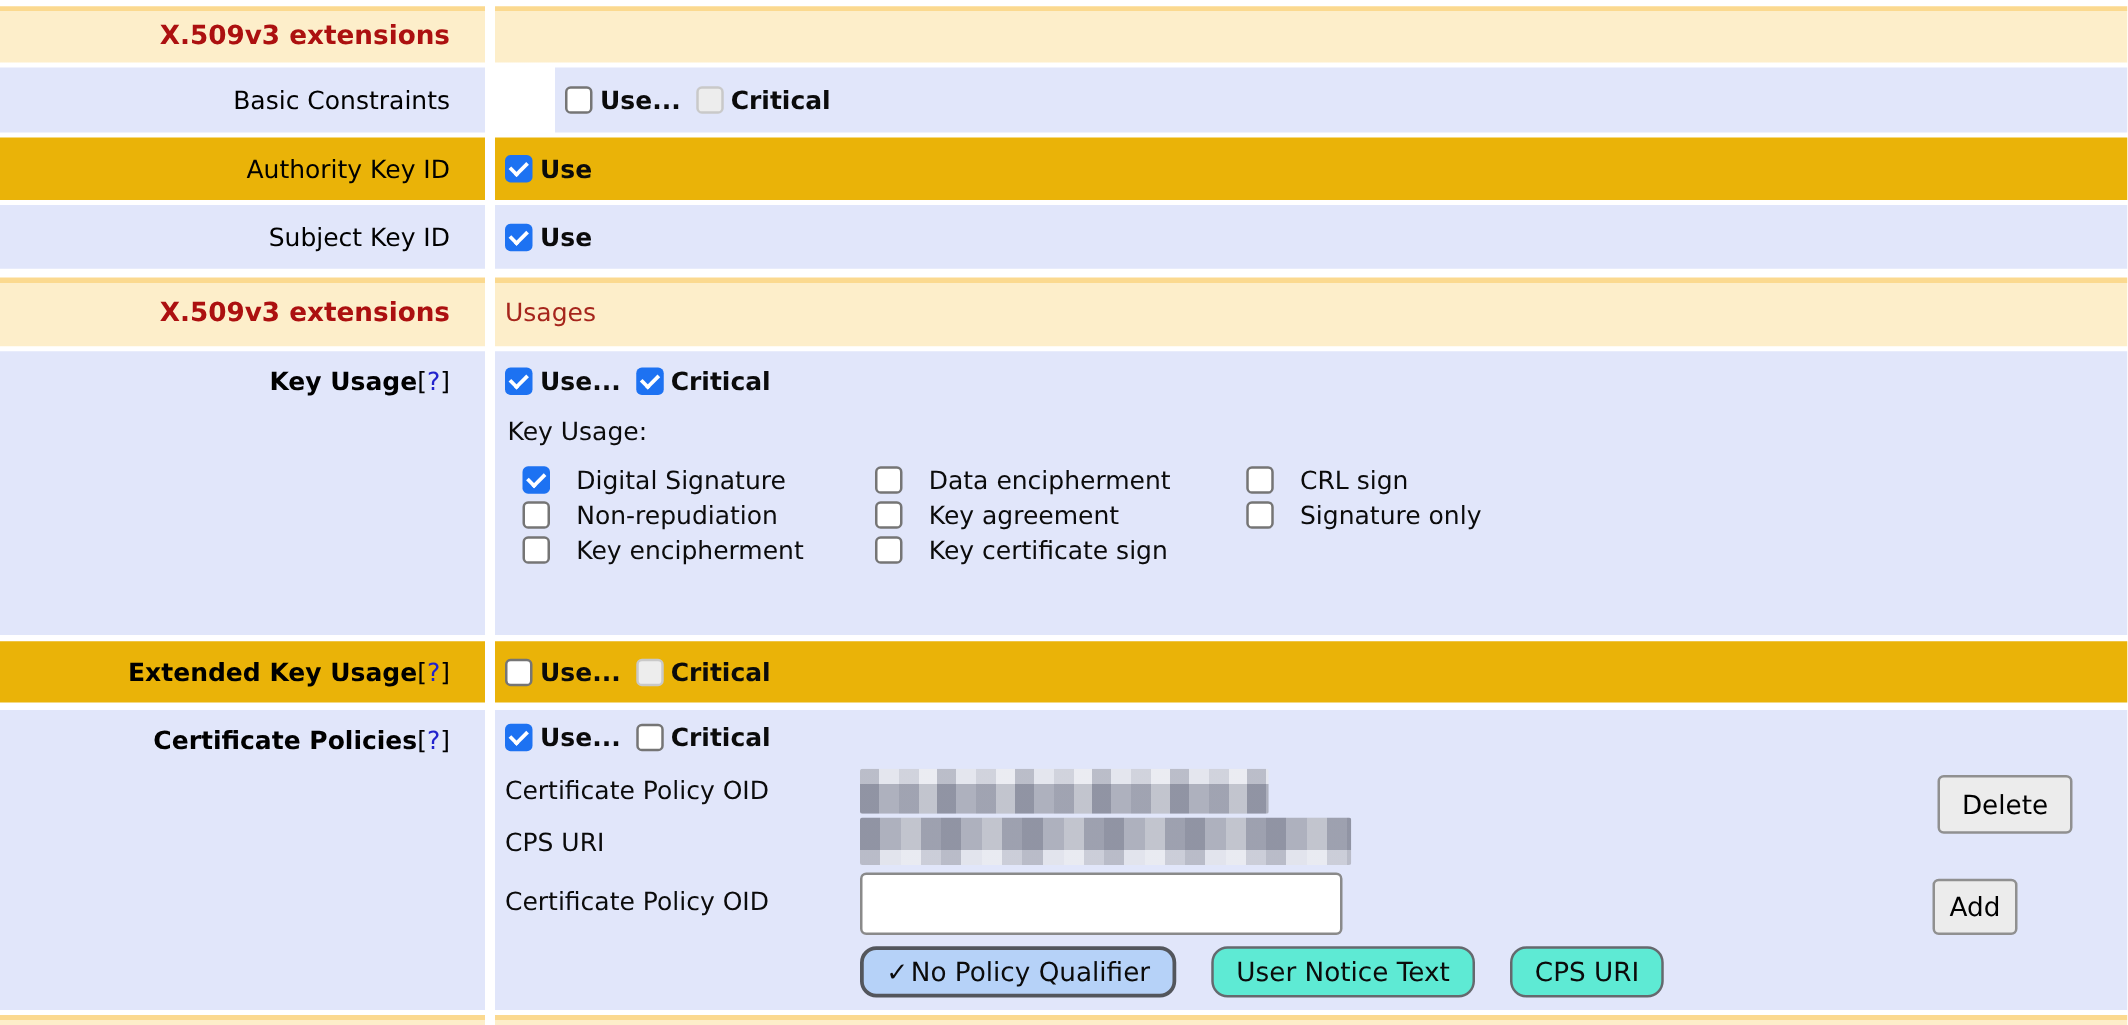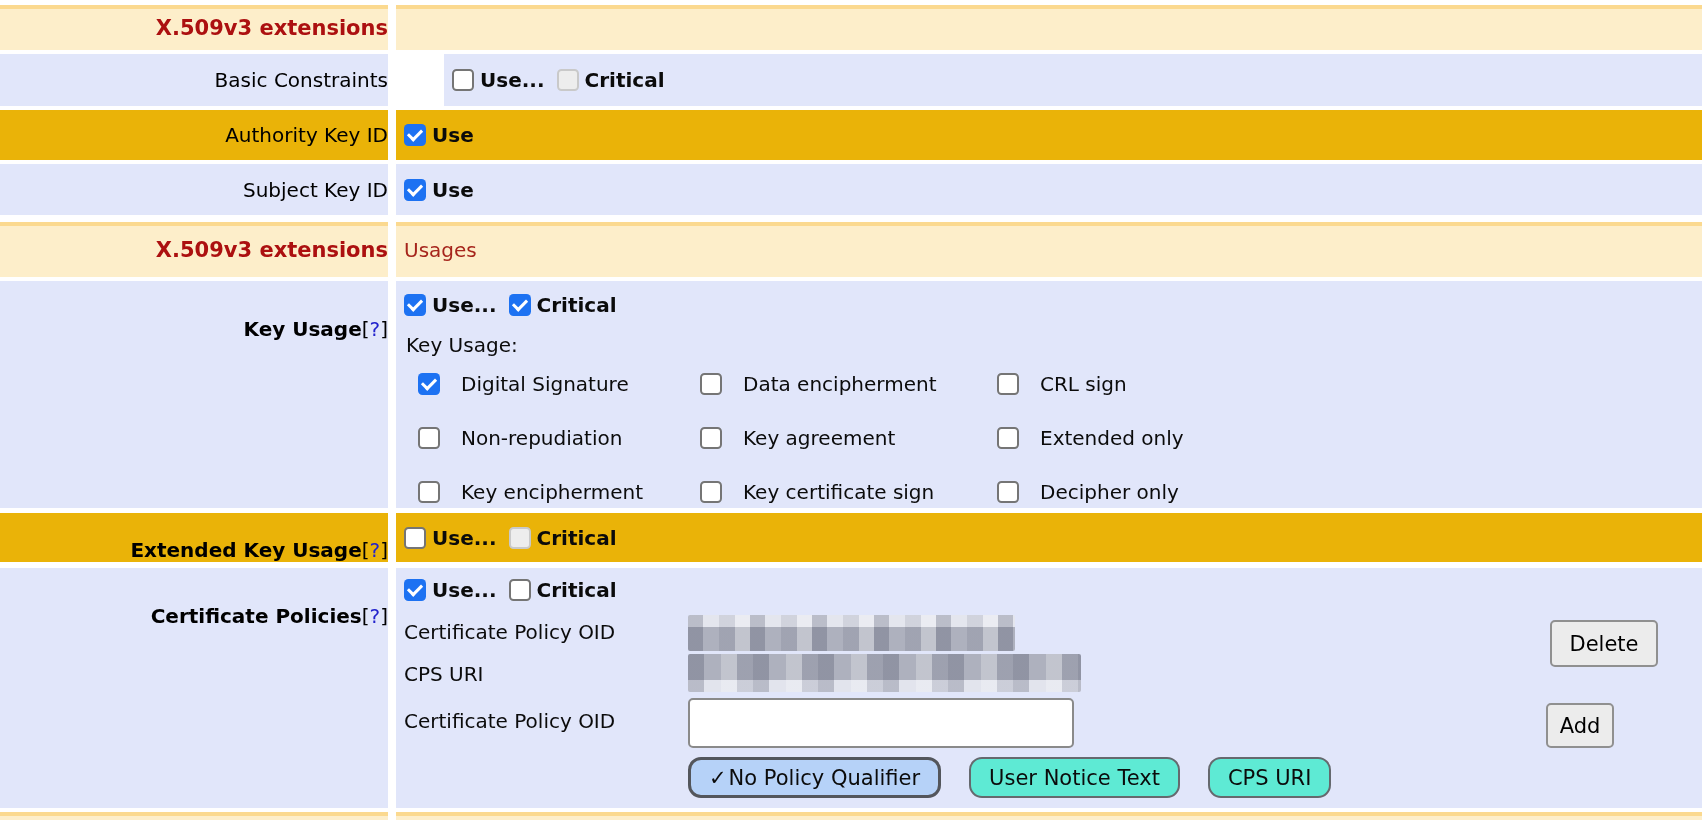--- a/index.html
+++ b/index.html
@@ -5,21 +5,21 @@
   html,body{margin:0;padding:0;}
   body{
     width:1702px;height:820px;overflow:hidden;background:#ffffff;
     font-family:"DejaVu Sans","Liberation Sans",sans-serif;
     font-size:20px;color:#0b0b0b;
   }
   .page{padding-top:5px;}
   .row{display:flex;margin-bottom:4px;}
   .row .left{
     width:388px;flex:0 0 388px;display:flex;align-items:center;justify-content:flex-end;
-    padding-right:0;box-sizing:border-box;
+    padding-right:28px;box-sizing:border-box;
   }
   .row .gutter{width:8px;flex:0 0 8px;background:#ffffff;}
   .row .right{flex:1;box-sizing:border-box;position:relative;}
   .shade-lav .left,.shade-lav .right{background:#e1e6fa;}
   .shade-lit .left,.shade-lit .right{background:#eab308;}
   .shade-cream .left,.shade-cream .right{
     background:linear-gradient(#fbd98f 0 4px,#fdeeca 4px);
   }
   .h-row{height:45px;}
   .h-row2{height:55px;}
@@ -27,42 +27,42 @@
   .r-auth{height:50px;}
   .r-subj{height:51px;margin-bottom:7px;}
   .r-ku{height:227px;margin-bottom:5px;}
   .r-eku{height:49px;margin-bottom:6px;}
   .r-cp{height:240px;}
   .r-footer{height:8px;margin-bottom:0;}
   .top-align .left{align-items:flex-start;padding-top:12px;}
   .hdr-title{font-weight:bold;font-size:21px;color:#ac1010;}
   .hdr-sub{font-size:20px;color:#a6251c;padding-left:8px;display:flex;align-items:center;height:100%;}
   .row-label{font-size:20px;color:#000;}
-  .row-label.bold{font-weight:bold;margin-top:24px;}
+  .row-label.bold{font-weight:bold;}
   .help-wrap{font-weight:normal;color:#000;}
   .help-q{color:#2222cc;cursor:pointer;}
   
   .cb{width:22px;height:22px;border-radius:4.5px;box-sizing:border-box;display:inline-block;position:relative;flex:0 0 22px;}
   .cb.off{background:#ffffff;border:2px solid #757575;}
   .cb.off.disabled{background:#ededed;border:2px solid #c9c9c9;}
   .cb.on{background:#1d72f2;border:none;}
   .cb.on::after{
     content:"";position:absolute;left:4px;top:5px;width:11px;height:6px;
     border-left:3px solid #fff;border-bottom:3px solid #fff;transform:rotate(-45deg);
   }
   .cbline{display:flex;align-items:center;}
   .cbline .cb{margin-right:6px;}
   .cbline .cb-label{margin-right:12px;font-weight:bold;}
   .pad-line{padding:12px 0 0 8px;}
   .center-line{display:flex;align-items:center;height:100%;padding-left:8px;}
   
   .group-label{margin:16px 0 0 10px;}
   .ku-grid{
     display:grid;grid-template-columns:282px 297px auto;
-    row-gap:30px;margin:15px 0 0 22px;
+    row-gap:4px;margin:15px 0 0 22px;
   }
   .ku-cell{display:flex;align-items:center;}
   .ku-cell .cb{margin-right:21px;}
   
   .cp-cbline{position:absolute;top:10px;left:8px;}
   .cp-label{position:absolute;left:8px;font-size:20px;}
   .cp-label-1{top:52px;}
   .cp-label-2{top:94px;}
   .cp-label-3{top:141px;}
   .mosaic{position:absolute;left:292px;border-radius:2px;}
@@ -188,33 +188,29 @@
         <div class="ku-cell">
             <span class="cb off"></span>
             <span>Non-repudiation</span>
           </div>
         <div class="ku-cell">
             <span class="cb off"></span>
             <span>Key agreement</span>
           </div>
         <div class="ku-cell">
             <span class="cb off"></span>
-            <span>Extended only</span>
+            <span>Signature only</span>
           </div>
         <div class="ku-cell">
             <span class="cb off"></span>
             <span>Key encipherment</span>
           </div>
         <div class="ku-cell">
             <span class="cb off"></span>
             <span>Key certificate sign</span>
-          </div>
-        <div class="ku-cell">
-            <span class="cb off"></span>
-            <span>Decipher only</span>
           </div>
       </div>
     </div>
   </div>
 
   <div class="row shade-lit r-eku">
     <div class="left">
       <span class="row-label bold"><span>Extended Key Usage</span><span class="help-wrap"><span>[</span><span class="help-q">?</span><span>]</span></span></span>
     </div>
     <div class="gutter"></div>

